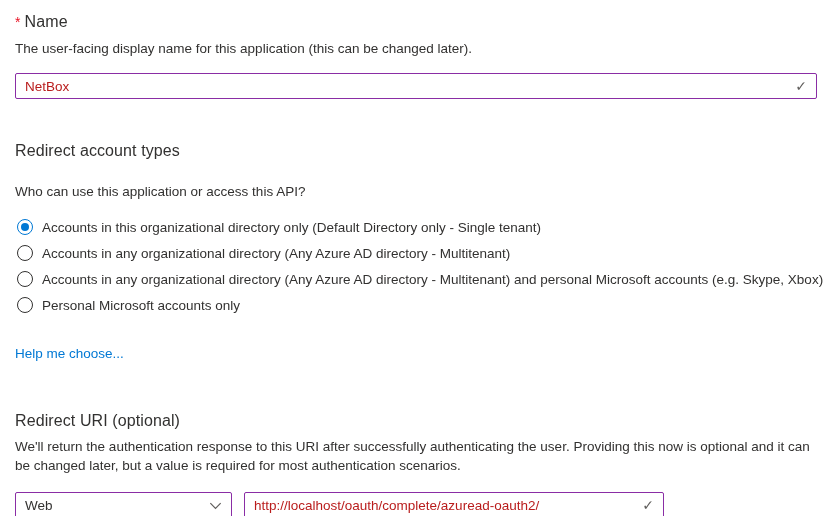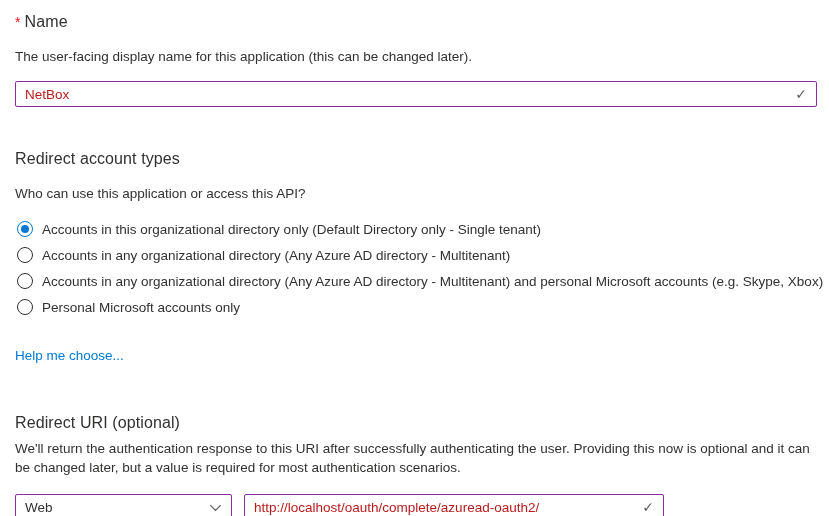--- a/index.html
+++ b/index.html
@@ -21,21 +21,21 @@
 
   .desc {
     font-size: 13.5px;
     color: #323130;
     line-height: 19px;
     max-width: 806px;
   }
 
   
   .name-title-row { margin-top: 3px; }
-  .name-desc { margin-top: 16px; }
+  .name-desc { margin-top: 8px; }
 
   .text-field {
     position: relative;
     margin-top: 15px;
     height: 26px;
     border: 1px solid #8a2da5;
     border-radius: 2px;
     background: #ffffff;
     display: flex;
     align-items: center;
@@ -56,21 +56,21 @@
     flex: 0 0 auto;
     color: #605e5c;
     font-size: 14px;
     padding-right: 9px;
     line-height: 1;
     user-select: none;
   }
 
   
   .account-section { margin-top: 43px; }
-  .question { margin-top: 16px; font-size: 13.5px; }
+  .question { margin-top: 22px; font-size: 13.5px; }
 
   .radio-group { margin-top: 13px; }
   .radio-row {
     display: flex;
     align-items: center;
     height: 26px;
     cursor: default;
   }
   .radio-outer {
     flex: 0 0 auto;

